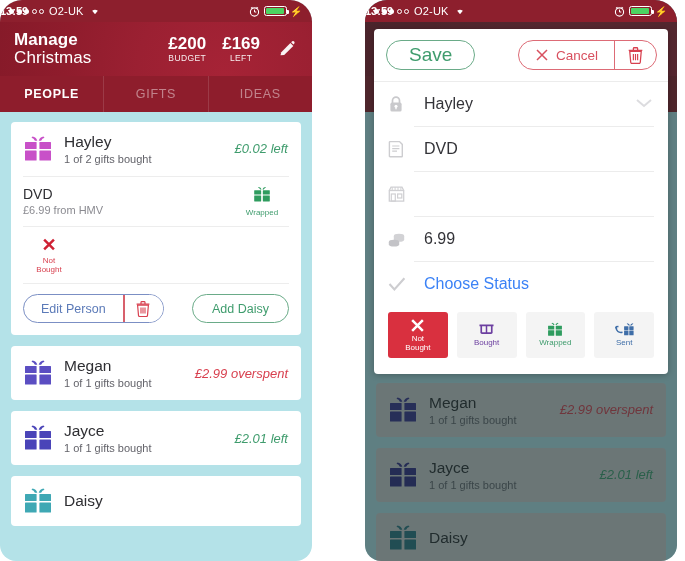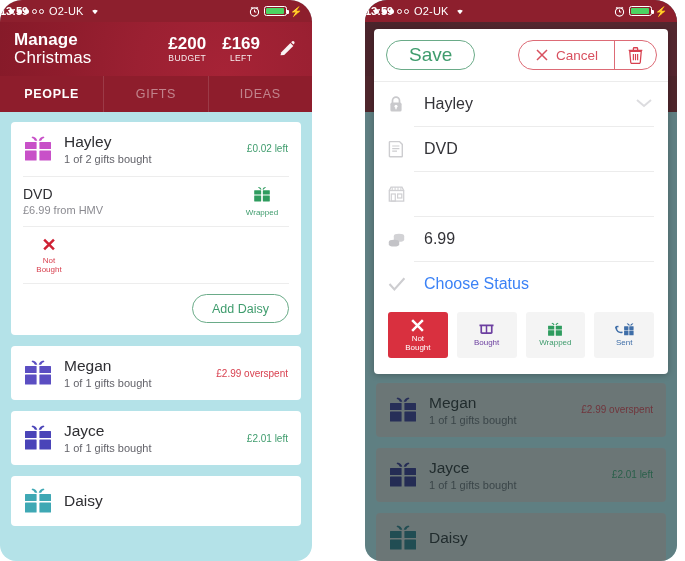--- a/index.html
+++ b/index.html
@@ -80,21 +80,21 @@
 
   
   .listwrap { padding: 10px 11px 0 11px; }
   .card { background:#fff; border-radius:4px; margin-bottom:11px; overflow:hidden; }
 
   .personrow { display:flex; align-items:center; padding: 11px 13px 11px 12px; }
   .gifticon { width:30px; height:28px; flex:0 0 30px; margin-right:11px; }
   .pinfo { flex: 1 1 auto; }
   .pname { font-size:15.5px; color:#2f2f33; line-height:1.15; }
   .psub  { font-size:11px; color:#63636a; margin-top:2px; }
-  .pamt  { font-size:10px; white-space:nowrap; }
+  .pamt  { font-size:13px; white-space:nowrap;font-style:italic; }
   .pamt.ok   { color:#3f9c6d; }
   .pamt.over { color:#d8404f; }
 
   .divider { height:1px; background:#ededed; margin: 0 12px; }
 
   .giftrow { display:flex; align-items:center; padding: 9px 13px 9px 12px; min-height:46px;}
   .ginfo { flex:1 1 auto; }
   .gname { font-size:14px; color:#2f2f33; }
   .gsub  { font-size:11px; color:#8a8a90; margin-top:2px; }
   .gstat { width:52px; text-align:center; flex:0 0 52px; }
@@ -269,20 +269,31 @@
           <span class="gstat notbought">
             <span class="xmark">✕</span>
             <span class="lbl" style="display:block;white-space:pre-line">Not
 Bought</span>
           </span>
         </div>
 
         <div class="divider"></div>
 
         <div class="actions">
+          <span class="pillgroup">
+            <span class="pill-main">Edit Person</span>
+            <span class="pill-del">
+              <svg width="14" height="16" viewBox="0 0 14 16">
+                  <path d="M1.6 4.2 h10.8 l-.9 10.2 a1.2 1.2 0 0 1 -1.2 1.1 h-6.6 a1.2 1.2 0 0 1 -1.2 -1.1 z" fill="none" stroke="#d8404f" stroke-width="1.2"></path>
+                  <path d="M.6 3.2 h12.8" stroke="#d8404f" stroke-width="1.3"></path>
+                  <path d="M5 3 v-1.5 a.8 .8 0 0 1 .8-.8 h2.4 a.8 .8 0 0 1 .8 .8 v1.5" fill="none" stroke="#d8404f" stroke-width="1.2"></path>
+                  <path d="M5 6.5 v6 M7 6.5 v6 M9 6.5 v6" stroke="#d8404f" stroke-width="1.1"></path>
+                </svg>
+            </span>
+          </span>
           <span class="pill-outline">Add Daisy</span>
         </div>
       </div>
 
       <div class="card">
         <div class="personrow">
           <span class="gifticon">
             <svg width="30" height="28" viewBox="0 0 30 28">
                 <g fill="#5b4ec2">
                   <path d="M9.5 1.5 q3.6 .6 4.8 4.2 h-2.4 q-1-2.6-3.4-3 z"></path>

